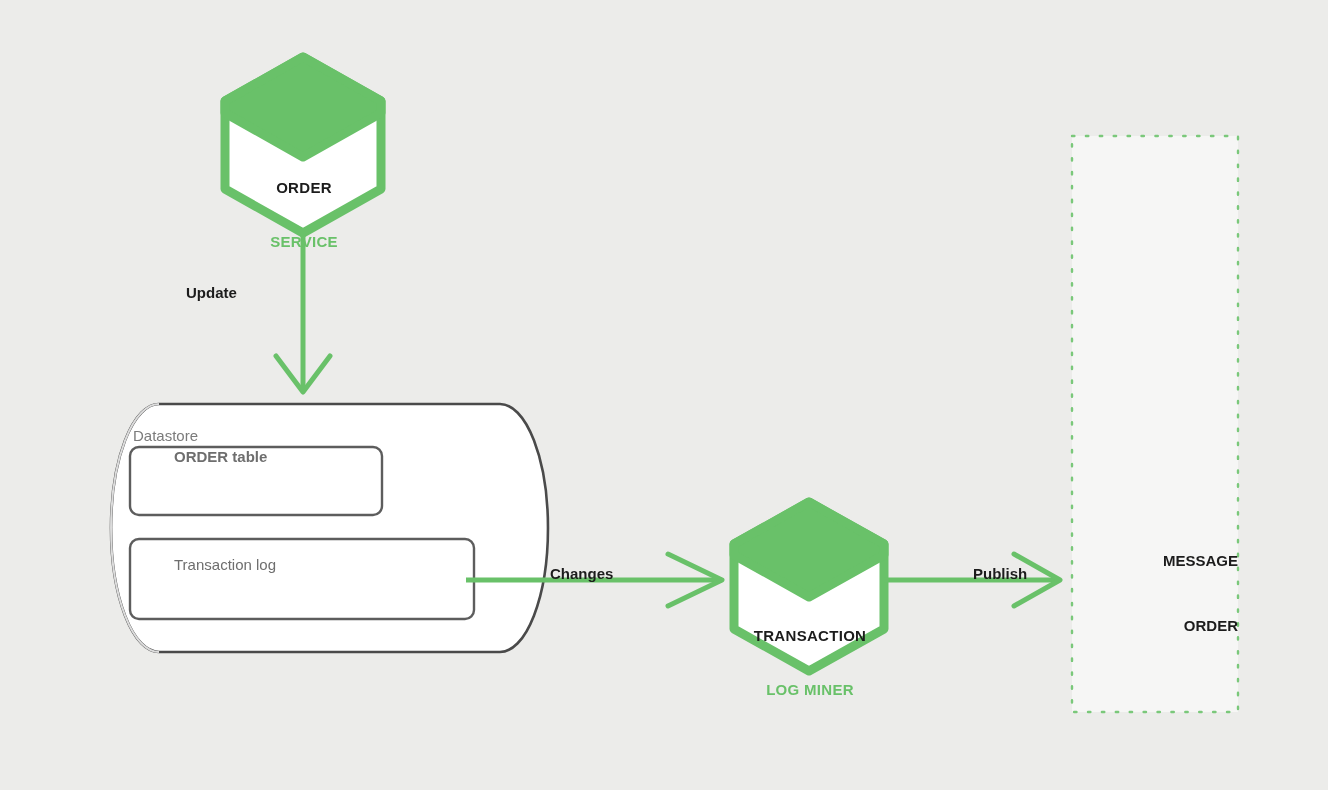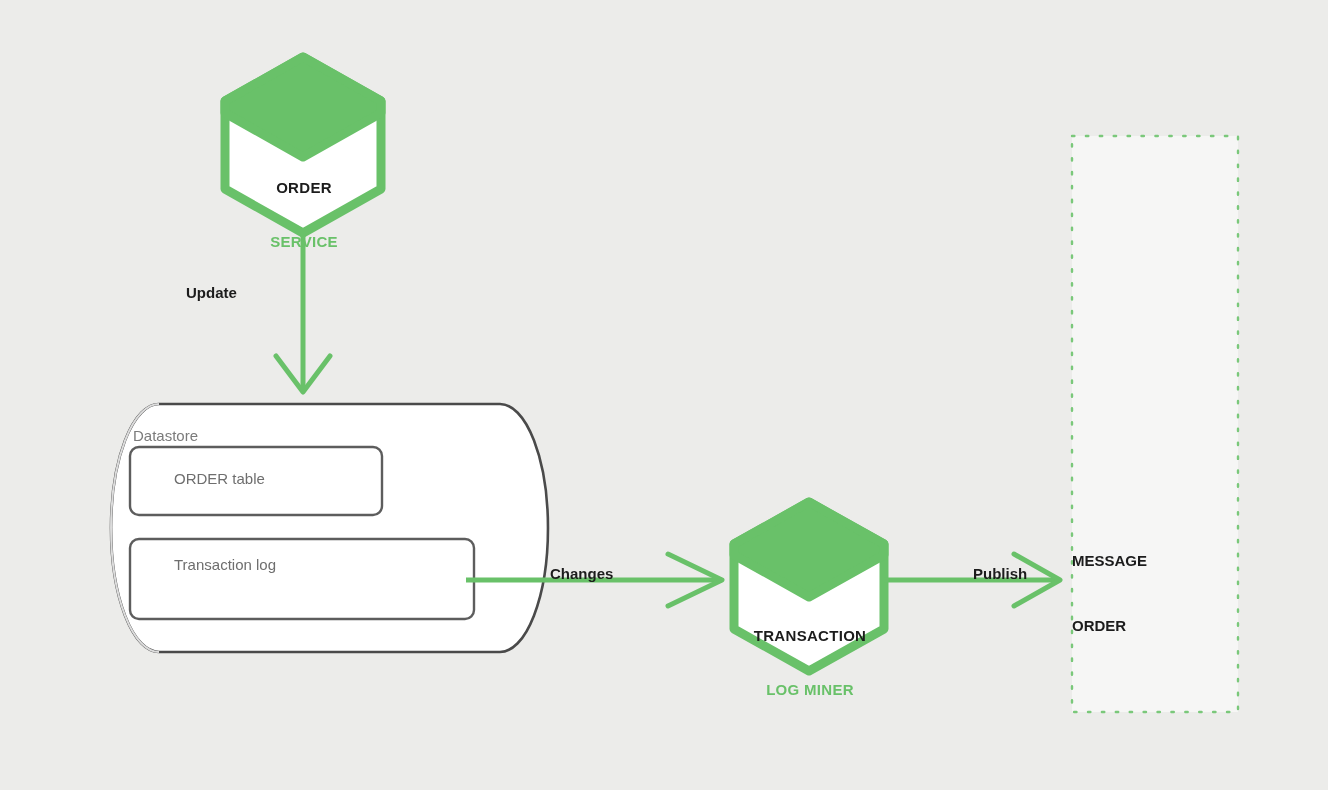--- a/index.html
+++ b/index.html
@@ -70,28 +70,28 @@
     left: 133px;
     top: 415px;
     font-size: 15px;
     color: #7b7b7b;
     margin-top: 12px;
   }
   .store-box-label {
     font-size: 15px;
     color: #6e6e6e;
   }
-  #order-table-label { left: 174px; top: 470px; }
+  #order-table-label { left: 174px; top: 448px; font-weight: bold; }
   #transaction-log-label { left: 174px; top: 556px; }
   
   #message-broker-label {
     left: 1072px;
     top: 506px;
     width: 166px;
-    text-align: left;
+    text-align: right;
     font-size: 15px;
     font-weight: bold;
     color: #1c1c1c;
     line-height: 1.45;
   }
   #message-broker-label span { display: block; }
 </style>
 </head>
 <body>
 

